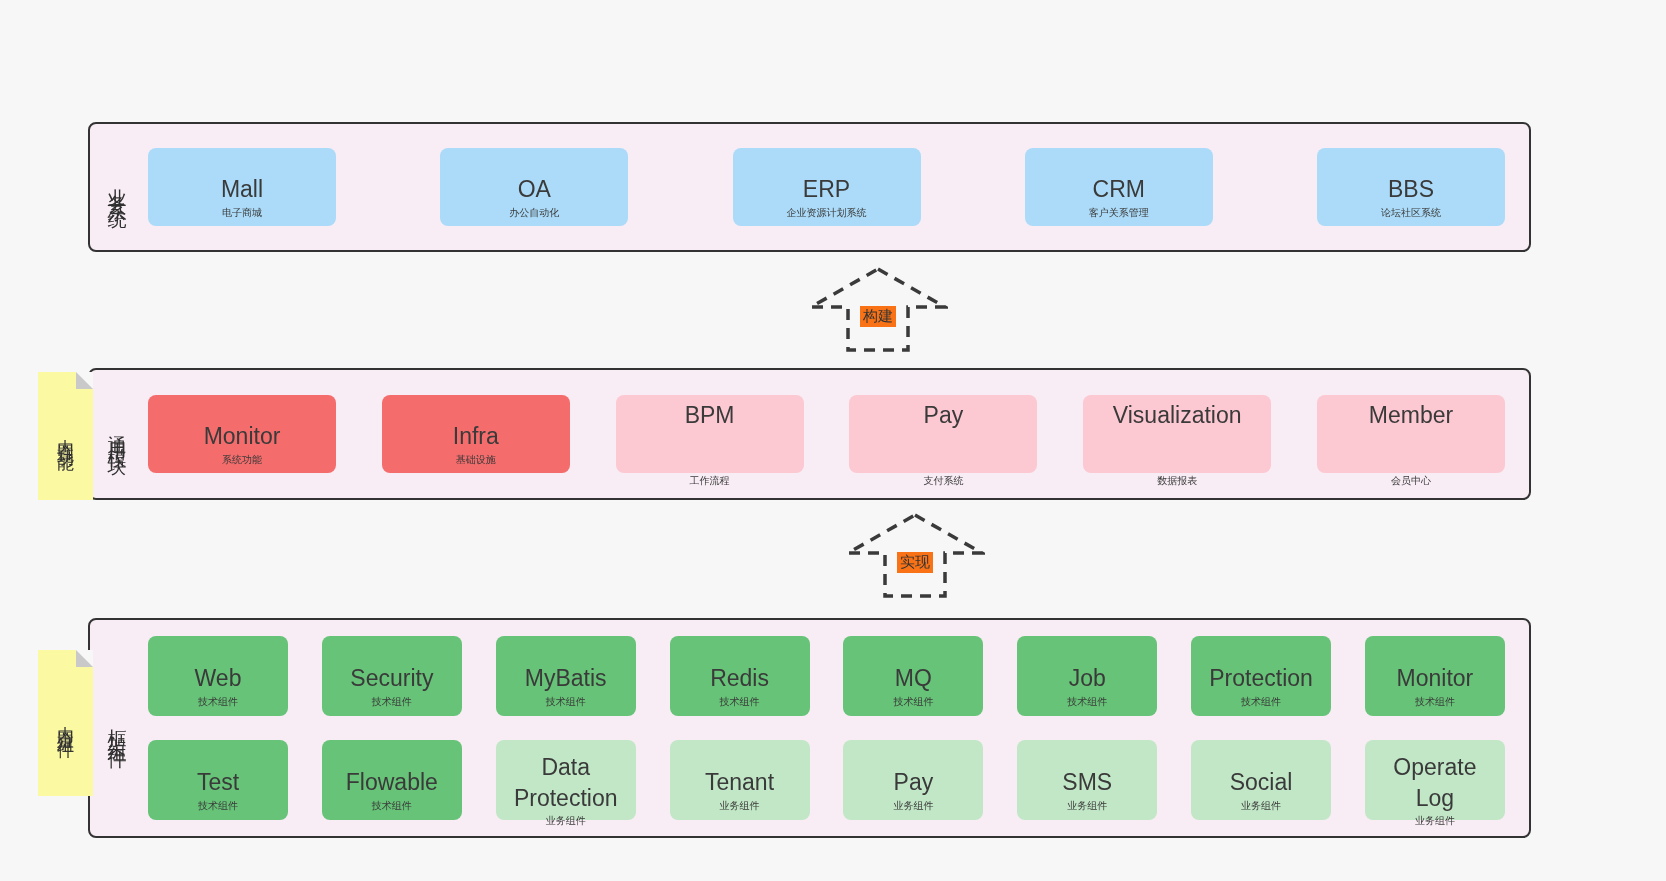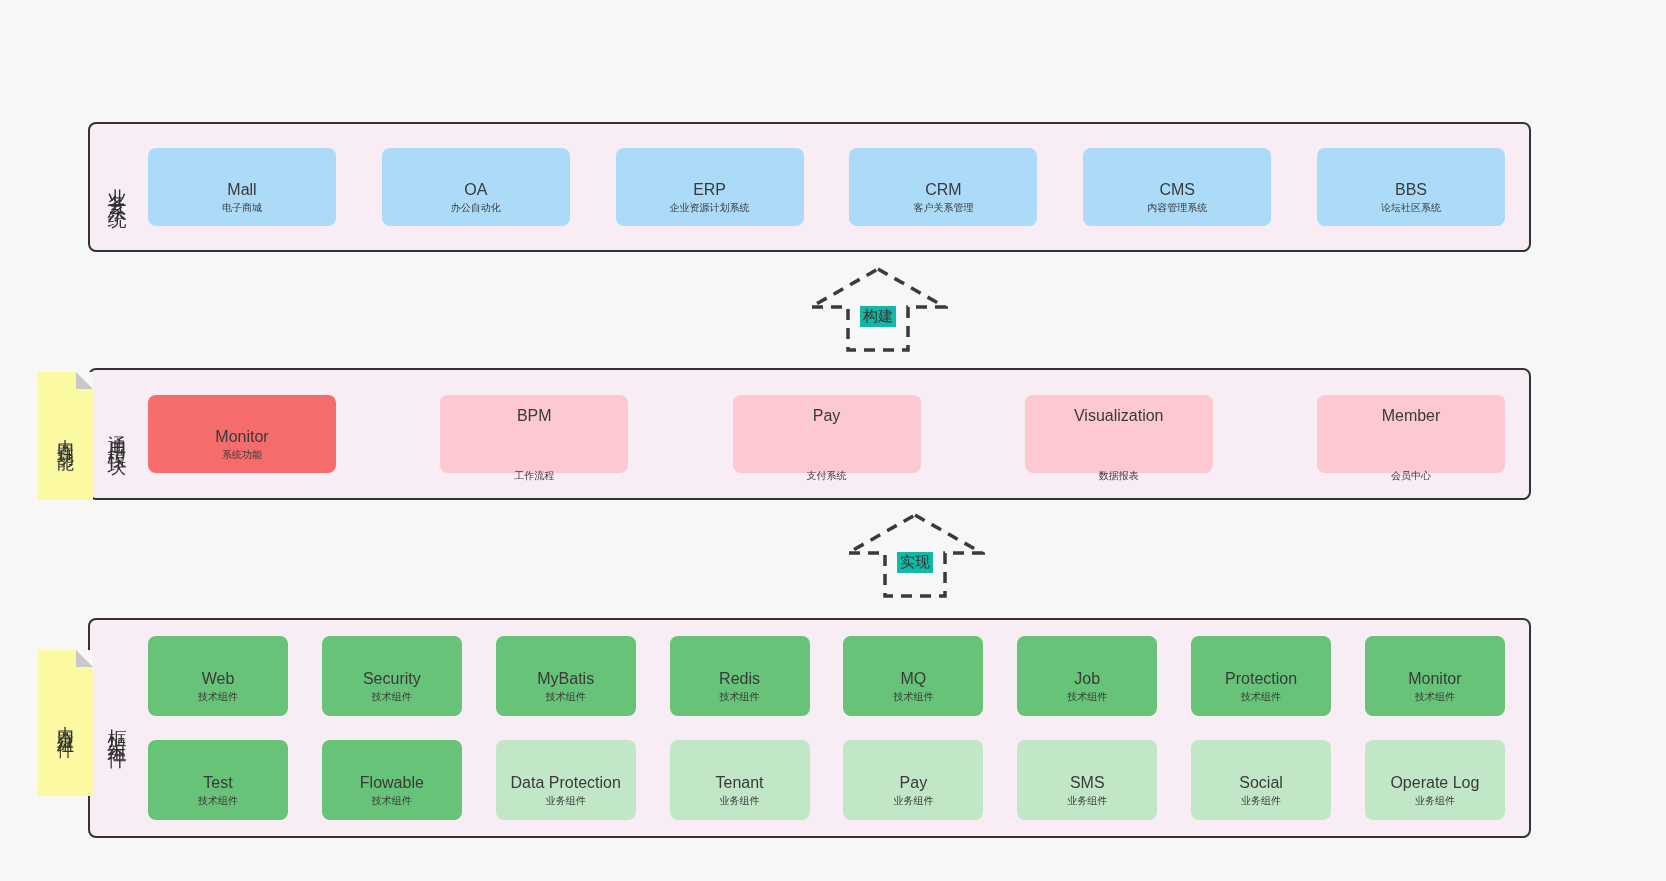--- a/index.html
+++ b/index.html
@@ -62,41 +62,41 @@
   .box{
     border-radius:8px;
     display:flex;flex-direction:column;
     align-items:center;justify-content:center;
     text-align:center;
     box-sizing:border-box;
     padding:4px 8px;
   }
   .box-lg{width:188px;height:78px;}
   .box-sm{width:140px;height:80px;}
-  .box-title{font-size:16px;line-height:1.35;color:#3a3a3a;margin-top:20px;}
+  .box-title{font-size:23px;line-height:1.35;color:#3a3a3a;margin-top:20px;}
   .box-sub{font-size:10px;line-height:1.4;color:#3a3a3a;}
   .c-blue{background:#abdbf8;}
   .c-red{background:#f56c6c;}
   .c-pink{background:#fcc8d2;gap:43px;}
   .c-green{background:#66c377;}
   .c-lightgreen{background:#c1e7c6;}
 
   
   .arrow{
     position:absolute;
     width:140px;height:88px;
   }
   .arrow-1{left:808px;top:266px;}
   .arrow-2{left:845px;top:512px;}
   .arrow svg{display:block;}
   .arrow-label{
     position:absolute;
     left:50%;top:40px;
     transform:translateX(-50%);
-    background:#14b8a6;
+    background:#f97316;
     font-size:15px;
     padding:1px 3px;
     color:#333333;
     white-space:nowrap;
     text-align:right;
   }
 
   
   .note{
     position:absolute;
@@ -140,44 +140,44 @@
       </div>
       <div class="box box-lg c-blue">
         <div class="box-title">ERP</div>
         <div class="box-sub">企业资源计划系统</div>
       </div>
       <div class="box box-lg c-blue">
         <div class="box-title">CRM</div>
         <div class="box-sub">客户关系管理</div>
       </div>
       <div class="box box-lg c-blue">
-        <div class="box-title">CMS</div>
-        <div class="box-sub">内容管理系统</div>
-      </div>
-      <div class="box box-lg c-blue">
         <div class="box-title">BBS</div>
         <div class="box-sub">论坛社区系统</div>
       </div>
     </div>
   </section>
 
   <div class="arrow arrow-1">
     <svg width="140" height="88" viewBox="0 0 140 88">
       <path d="M70 3 L137 41 L100 41 L100 84 L40 84 L40 41 L3 41 Z" fill="none" stroke="#3a3a3a" stroke-width="3.5" stroke-dasharray="11 8" stroke-linejoin="miter"></path>
     </svg>
     <span class="arrow-label">构建</span>
   </div>
 
   <section class="band band-modules">
     <div class="side-label">通用模块</div>
     <div class="boxes">
       <div class="box box-lg c-red">
         <div class="box-title">Monitor</div>
         <div class="box-sub">系统功能</div>
       </div>
+      <div class="box box-lg c-red">
+        <div class="box-title">Infra</div>
+        <div class="box-sub">基础设施</div>
+      </div>
       <div class="box box-lg c-pink">
         <div class="box-title">BPM</div>
         <div class="box-sub">工作流程</div>
       </div>
       <div class="box box-lg c-pink">
         <div class="box-title">Pay</div>
         <div class="box-sub">支付系统</div>
       </div>
       <div class="box box-lg c-pink">
         <div class="box-title">Visualization</div>

